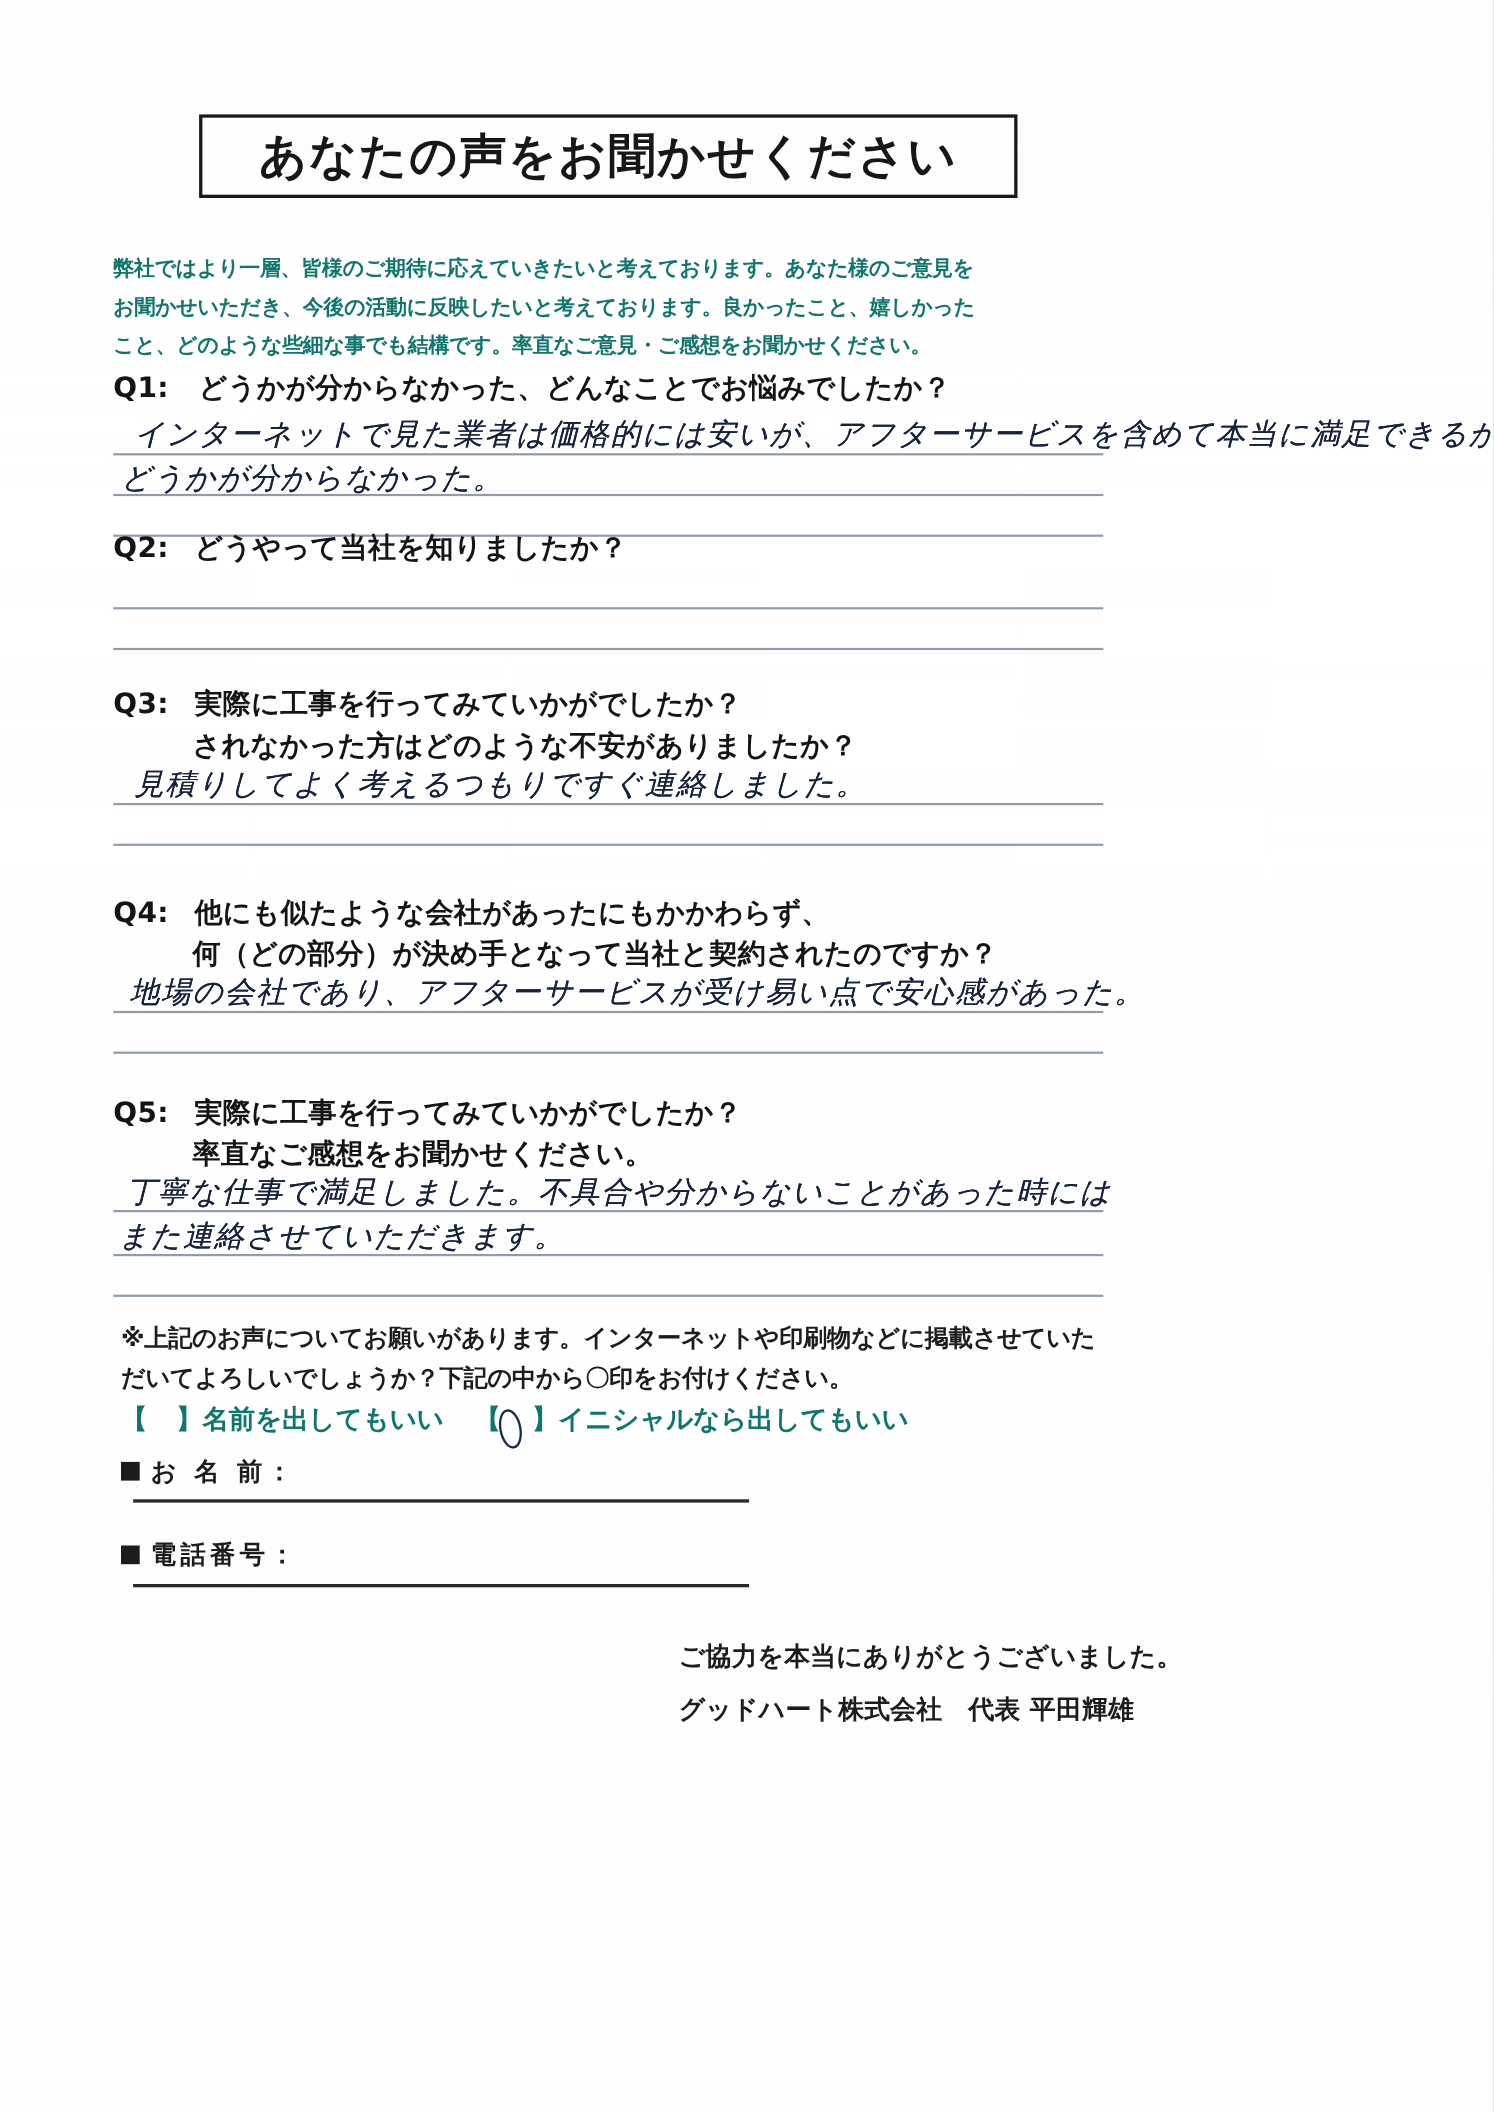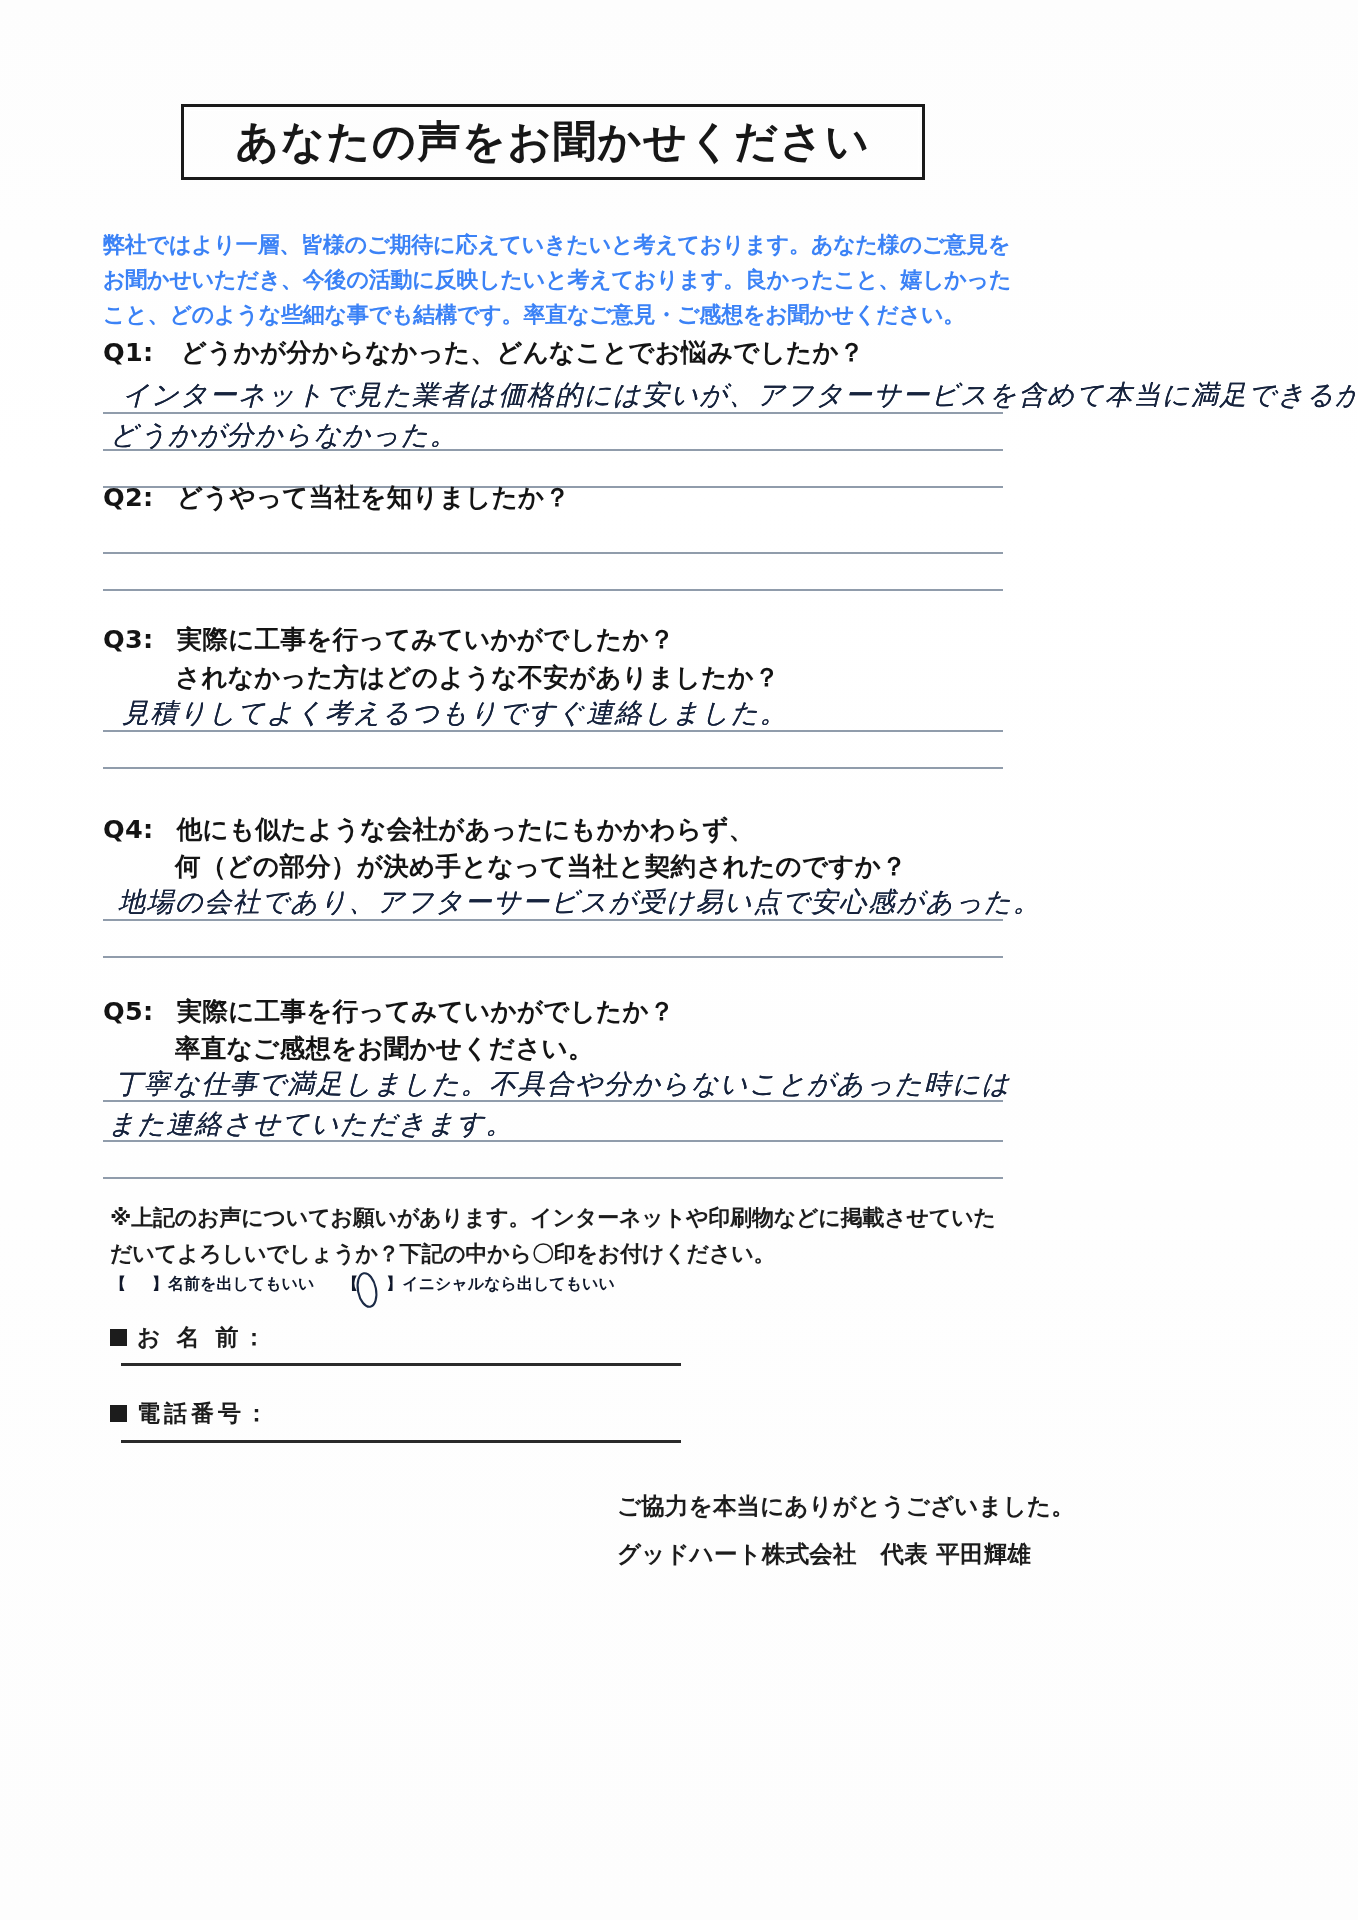--- a/index.html
+++ b/index.html
@@ -34,21 +34,21 @@
     position:relative;
     font-size:43px;font-weight:bold;color:#171717;
     letter-spacing:1.5px;
     font-family:"DejaVu Sans","Liberation Sans",sans-serif;
     white-space:nowrap;
   }
 
   
   .intro{
     position:absolute;left:103px;top:227px;width:900px;
-    font-size:22px;line-height:35px;color:#3b82f6;font-weight:bold;
+    font-size:19px;line-height:35px;color:#0f766e;font-weight:bold;
     letter-spacing:-0.2px;
     font-family:"DejaVu Sans","Liberation Sans",sans-serif;
   }
   .intro div{white-space:nowrap;}
 
   
   .q{
     position:absolute;
     font-size:25.5px;font-weight:bold;color:#141414;
     letter-spacing:0.3px;white-space:nowrap;
@@ -82,21 +82,21 @@
 
   
   .note{
     position:absolute;left:110px;
     font-size:22px;font-weight:bold;color:#1c1c1c;line-height:36px;
     letter-spacing:-0.2px;white-space:nowrap;
     font-family:"DejaVu Sans","Liberation Sans",sans-serif;
   }
   .choices{
     position:absolute;left:110px;
-    font-size:16px;font-weight:bold;color:#0f172a;white-space:nowrap;
+    font-size:24px;font-weight:bold;color:#0f766e;white-space:nowrap;
     font-family:"DejaVu Sans","Liberation Sans",sans-serif;
   }
   .circle-mark{
     display:inline-block;position:relative;width:16px;height:0;
   }
   .circle-mark svg{position:absolute;left:-13px;top:-22px;}
 
   
   .field-label{
     position:absolute;left:110px;

